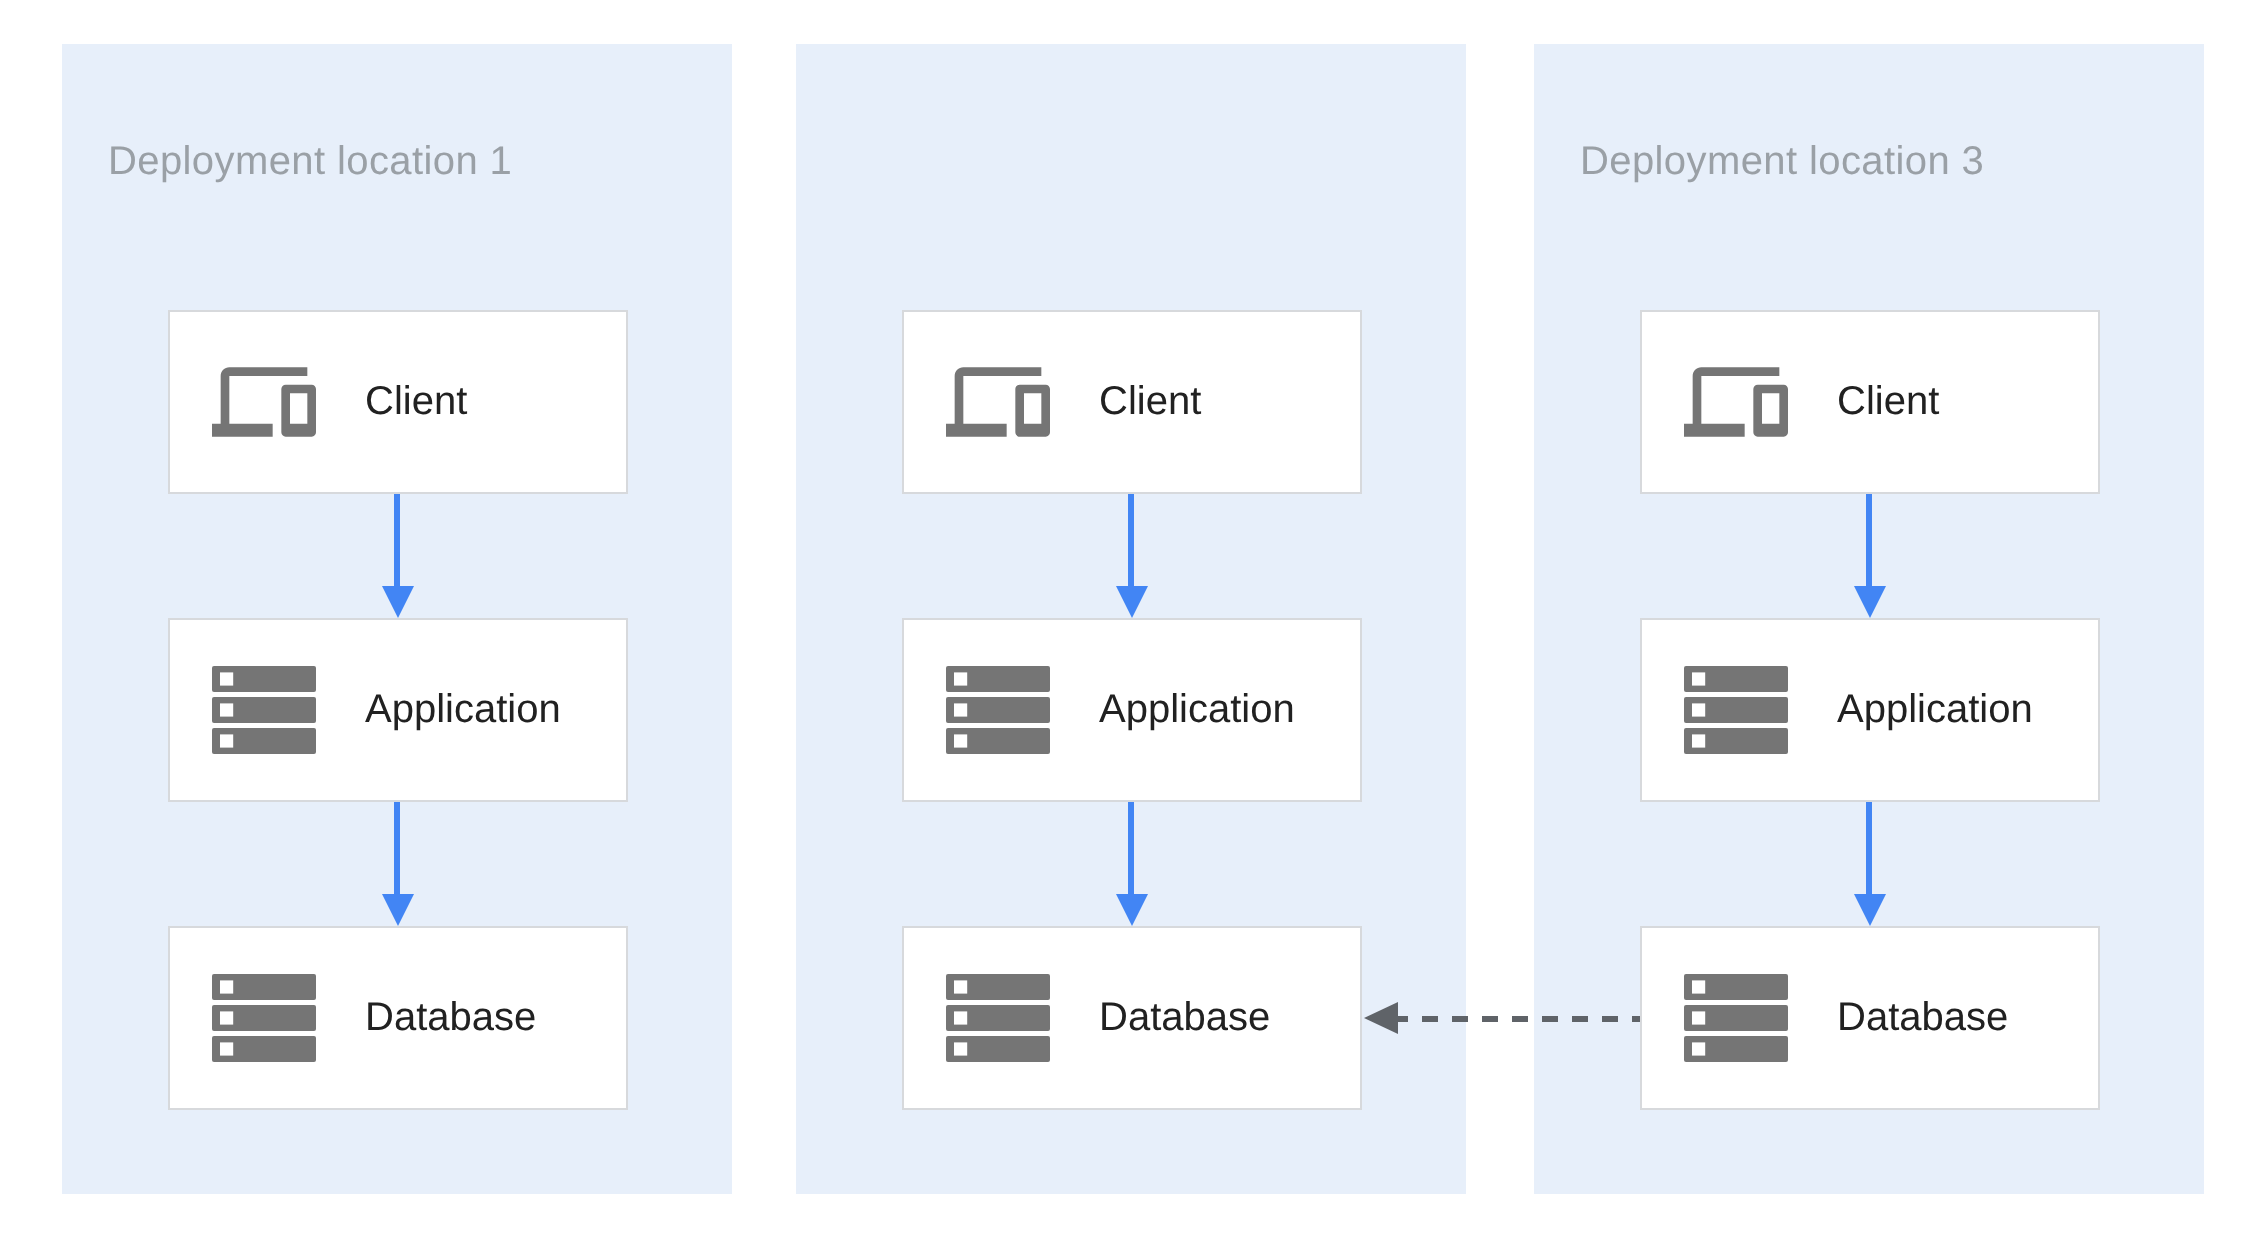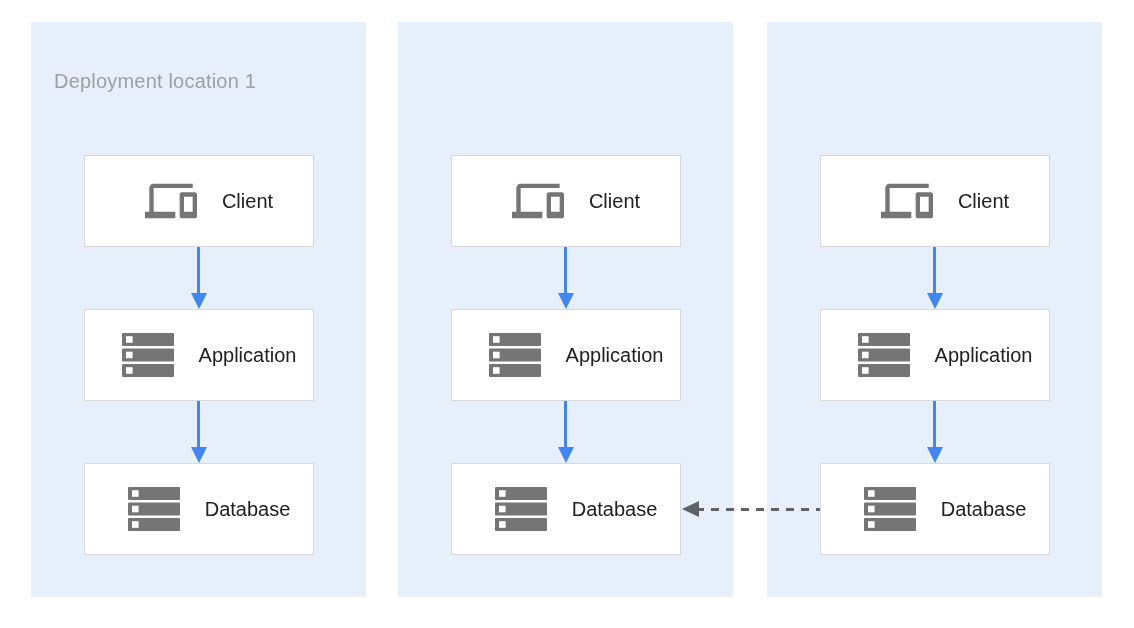--- a/index.html
+++ b/index.html
@@ -37,21 +37,20 @@
     flex-direction: column;
     align-items: center;
   }
   .node {
     width: 230px;
     height: 92px;
     background: #ffffff;
     border: 1px solid #d7d9dc;
     display: flex;
     align-items: center;
-    justify-content: center;
   }
   .icon-wrap {
     width: 64px;
     margin-left: 15px;
     display: flex;
     justify-content: center;
     align-items: center;
   }
   .node-label {
     margin-left: 19px;
@@ -211,20 +210,21 @@
                 <rect x="4" y="34.2" width="6.6" height="6.6"></rect>
               </g>
             </svg>
         </span>
         <span class="node-label">Database</span>
       </div>
     </div>
   </div>
 
   <div class="panel" style="left:767px">
+    <div class="panel-title">Deployment location 3</div>
     <div class="stack">
       <div class="node">
         <span class="icon-wrap">
           <svg width="60" height="52" viewBox="0 0 24 24" fill="#757575">
               <path d="M4 6h18V4H4c-1.1 0-2 .9-2 2v11H0v3h14v-3H4V6zm19 2h-6c-.55 0-1 .45-1 1v10c0 .55.45 1 1 1h6c.55 0 1-.45 1-1V9c0-.55-.45-1-1-1zm-1 9h-4v-7h4v7z"></path>
             </svg>
         </span>
         <span class="node-label">Client</span>
       </div>
       <div class="v-arrow">

